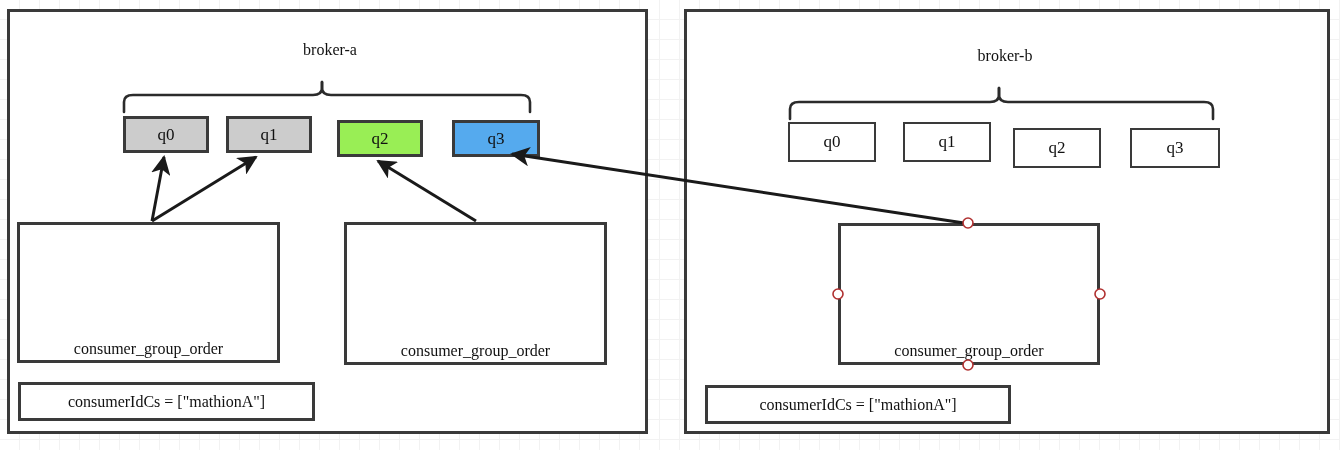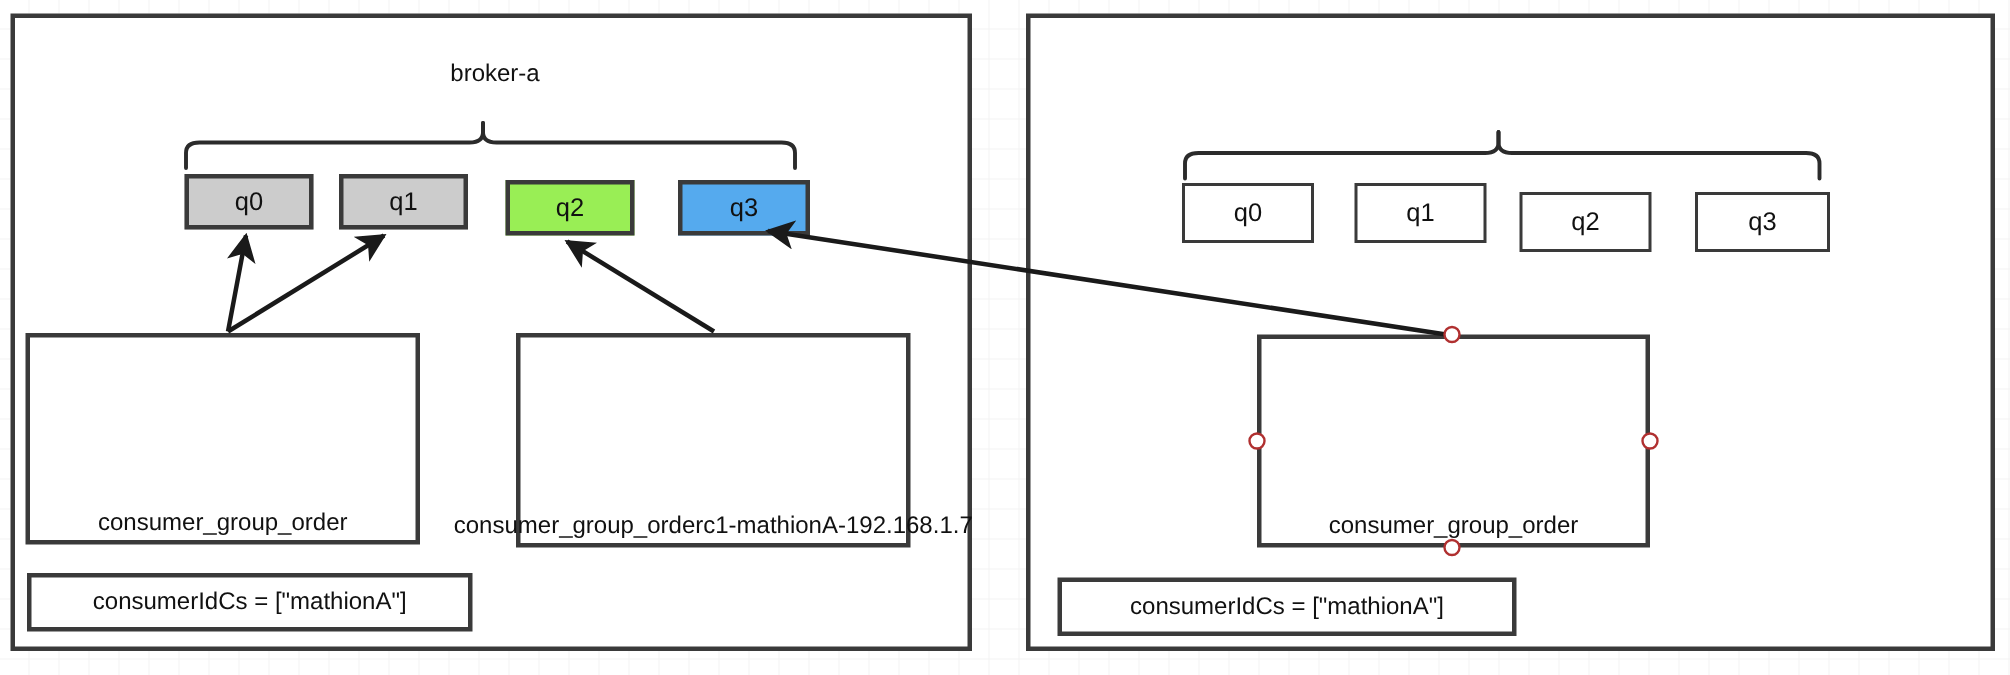--- a/index.html
+++ b/index.html
@@ -12,21 +12,21 @@
     position: relative;
     width: 1340px;
     height: 450px;
     overflow: hidden;
     background-color: #ffffff;
     background-image:
       linear-gradient(to right, #f2f2f2 1px, transparent 1px),
       linear-gradient(to bottom, #f2f2f2 1px, transparent 1px);
     background-size: 20px 20px;
     background-position: -1px -1px;
-    font-family: Liberation Sans, sans-serif;
+    font-family: Liberation Serif, serif;
     color: #111111;
   }
   .panel {
     position: absolute;
     box-sizing: border-box;
     border: 3px solid #3a3a3a;
     background: #ffffff;
   }
   .broker-title {
     position: absolute;
@@ -104,29 +104,29 @@
   </div>
   <div class="qbox" style="left:452px; top:120px; width:88px; height:37px; background:#55aaee;">
     <span>q3</span>
   </div>
 
   <div class="cbox" style="left:17px; top:222px; width:263px; height:141px;">
     <div class="line">consumer_group_order</div>
   </div>
   <div class="cbox" style="left:344px; top:222px; width:263px; height:143px;">
     <div class="line">consumer_group_order</div>
-    <div class="line">c1-mathionA-192.168.1.7</div>
   </div>
 
   <div class="labelbox" style="left:18px; top:382px; width:297px; height:39px;">
     <span>consumerIdCs = ["mathionA"]</span>
   </div>
 
   <div class="panel" style="left:684px; top:9px; width:646px; height:425px;"></div>
 
+  <div class="broker-title" style="left:930px; top:47px; width:150px;">broker-b</div>
 
   <div class="qbox plain" style="left:788px; top:122px; width:88px; height:40px; background:#ffffff;">
     <span>q0</span>
   </div>
   <div class="qbox plain" style="left:903px; top:122px; width:88px; height:40px; background:#ffffff;">
     <span>q1</span>
   </div>
   <div class="qbox plain" style="left:1013px; top:128px; width:88px; height:40px; background:#ffffff;">
     <span>q2</span>
   </div>

